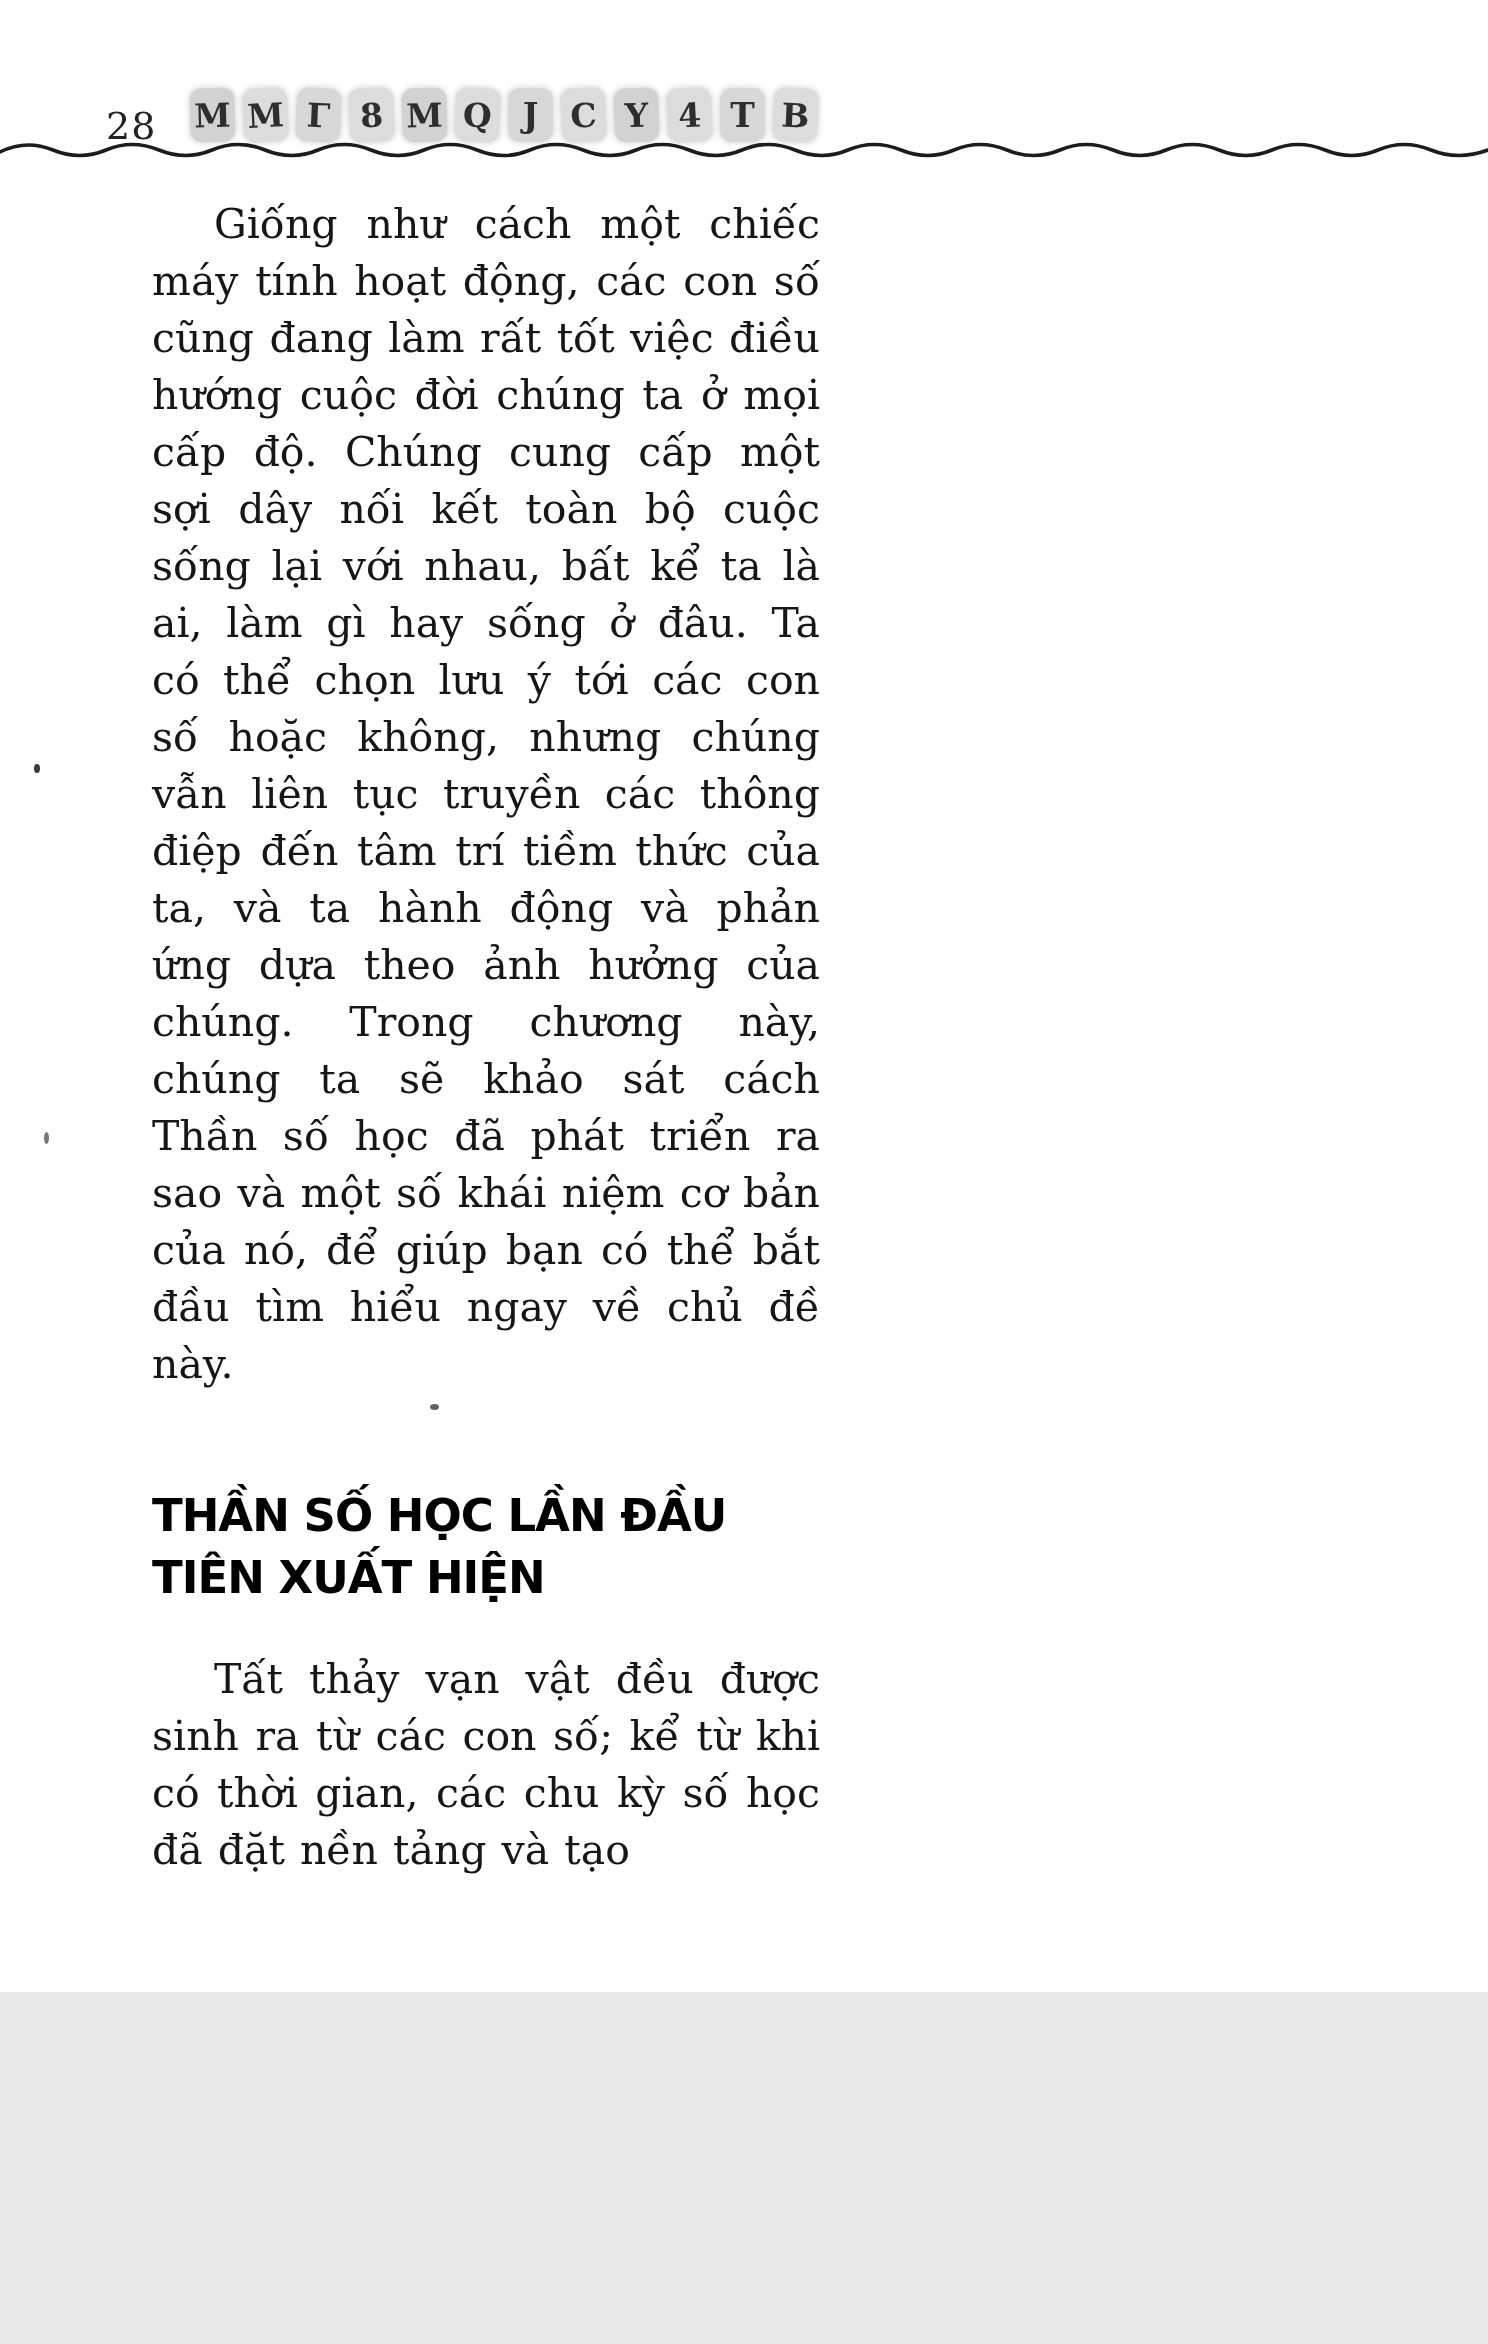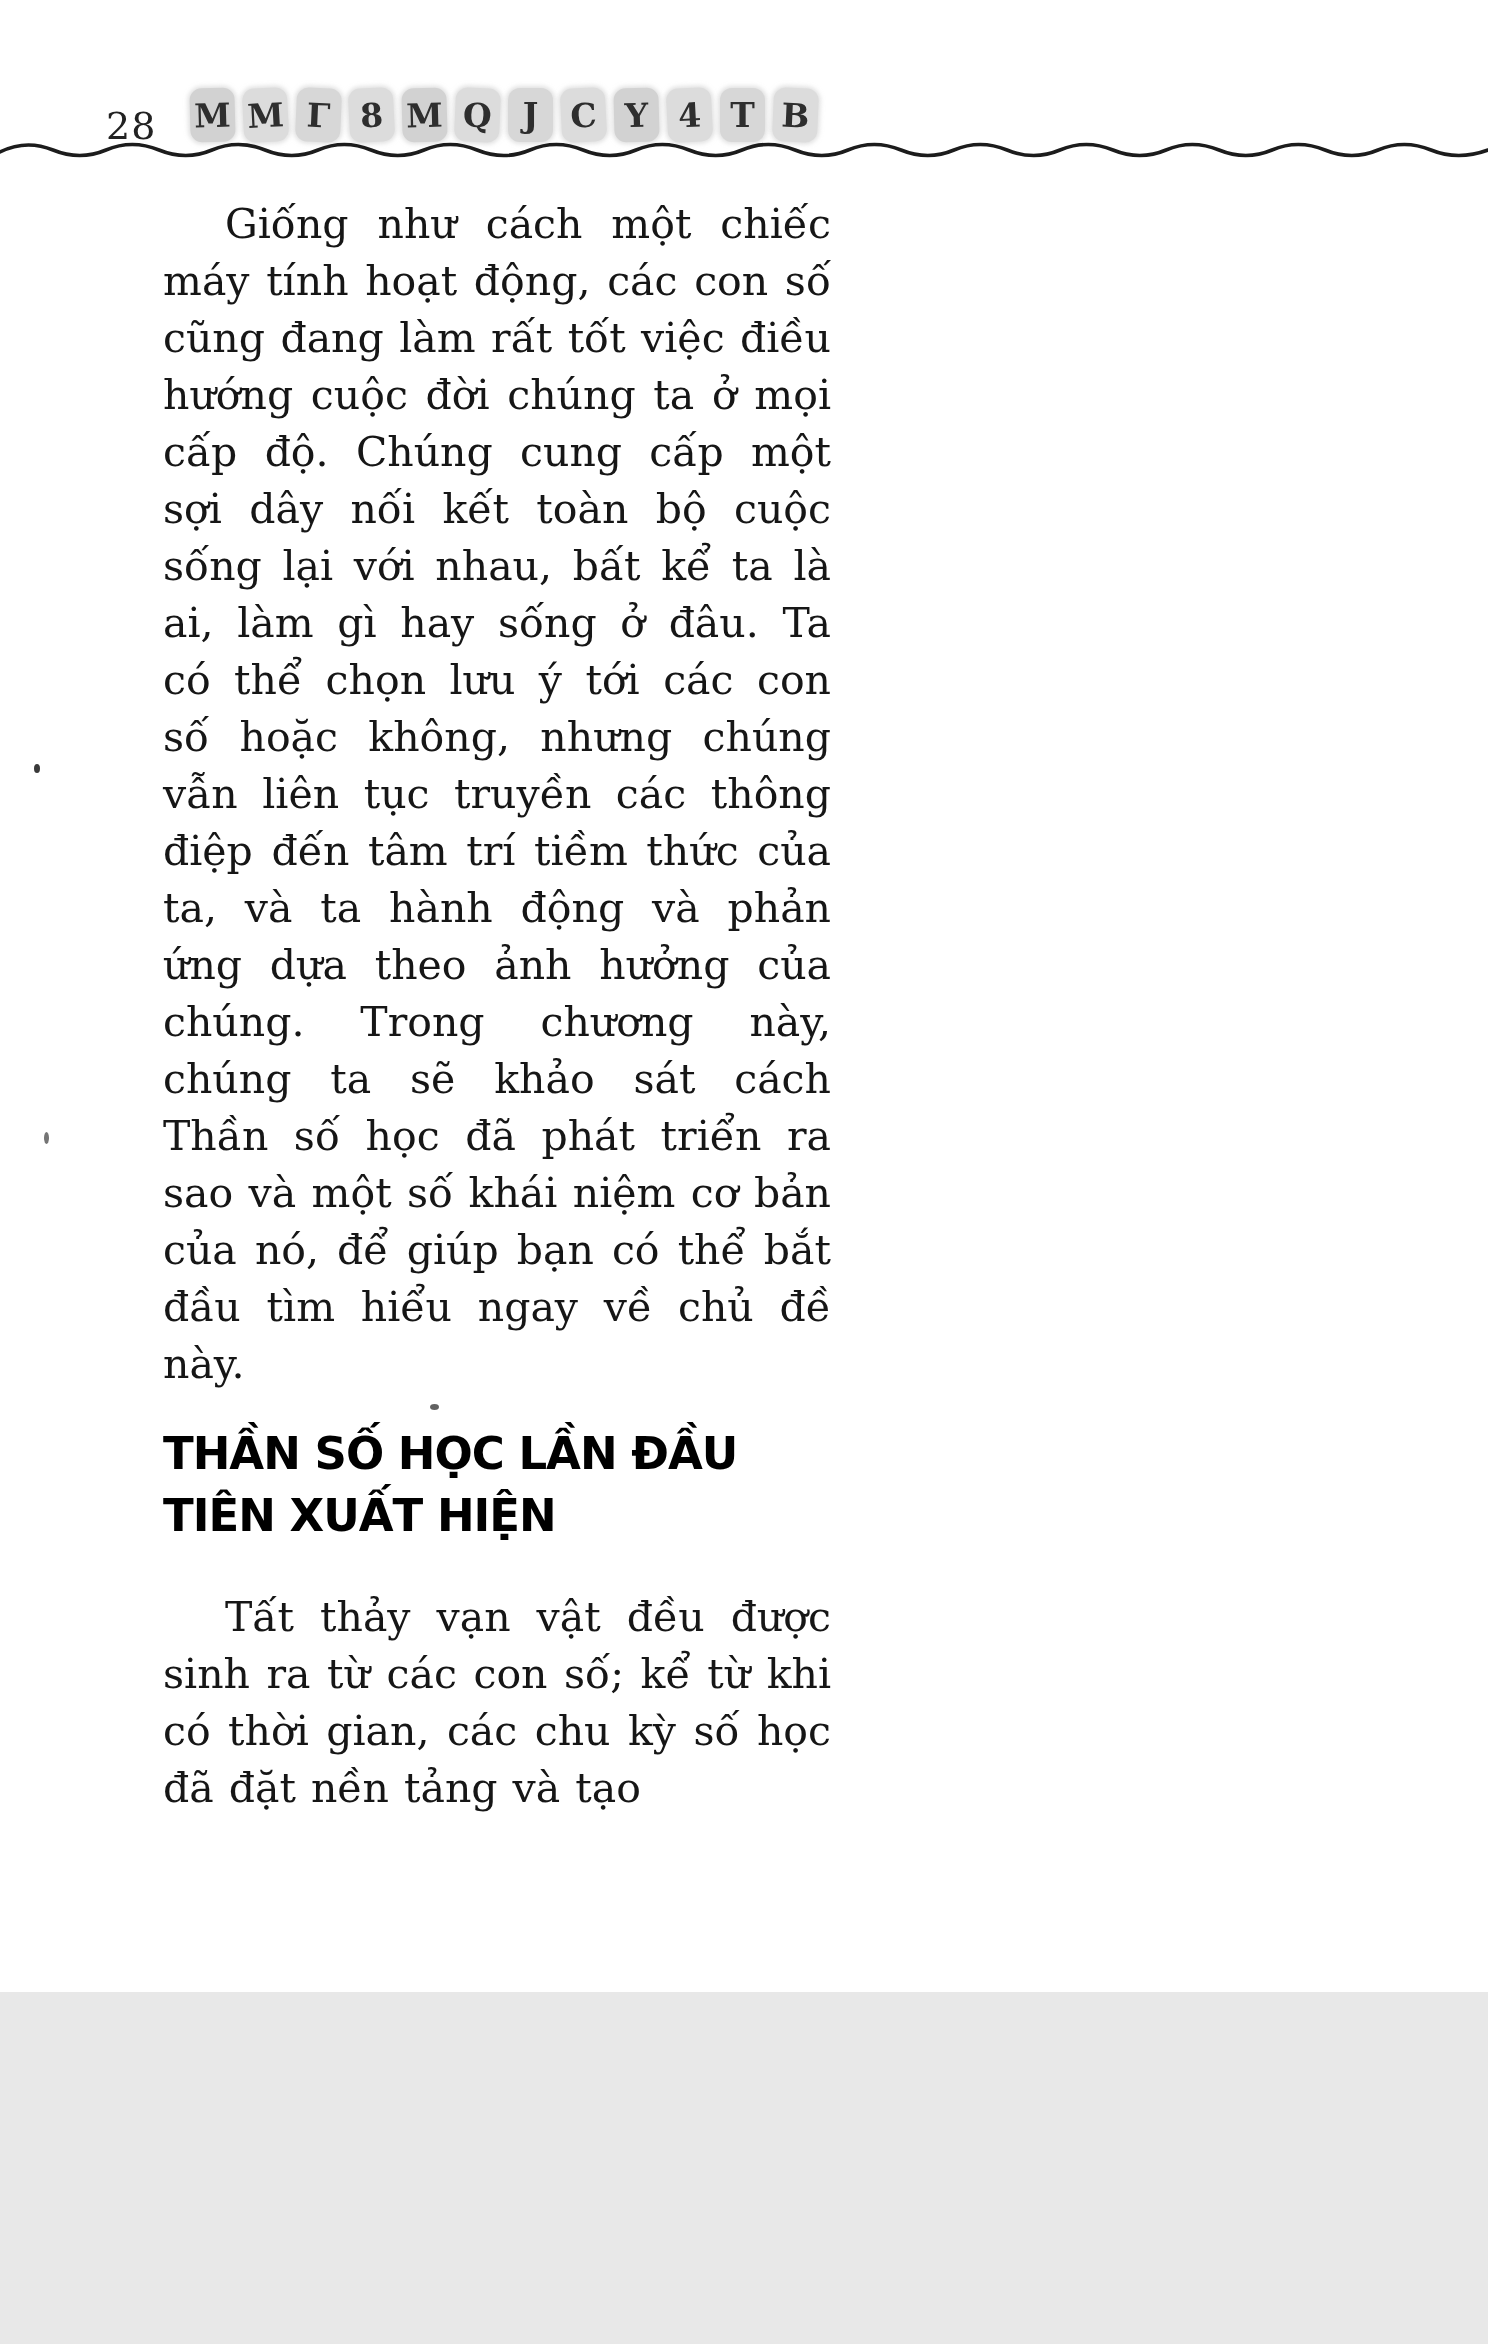--- a/index.html
+++ b/index.html
@@ -51,35 +51,35 @@
   .rune-stamp:nth-child(4n+1) { transform: rotate(-1.5deg); background:#d2d2d2; }
   .wave-divider {
     position: absolute;
     left: 0;
     top: 136px;
     width: 1488px;
     height: 34px;
   }
   .body-column {
     position: absolute;
-    left: 163px;
+    left: 152px;
     top: 196px;
     width: 668px;
   }
   .para {
     font-size: 41px;
     line-height: 57px;
     text-align: justify;
     text-indent: 62px;
     margin: 0;
     word-spacing: 2px;
     color: #161616;
   }
   .section-heading {
-    margin-top: 30px;
+    margin-top: 92px;
     margin-bottom: 42px;
     font-family: "DejaVu Sans", sans-serif;
     font-weight: bold;
     font-size: 45px;
     line-height: 62px;
     letter-spacing: -1px;
     color: #000;
   }
   .artifact {
     position: absolute;

